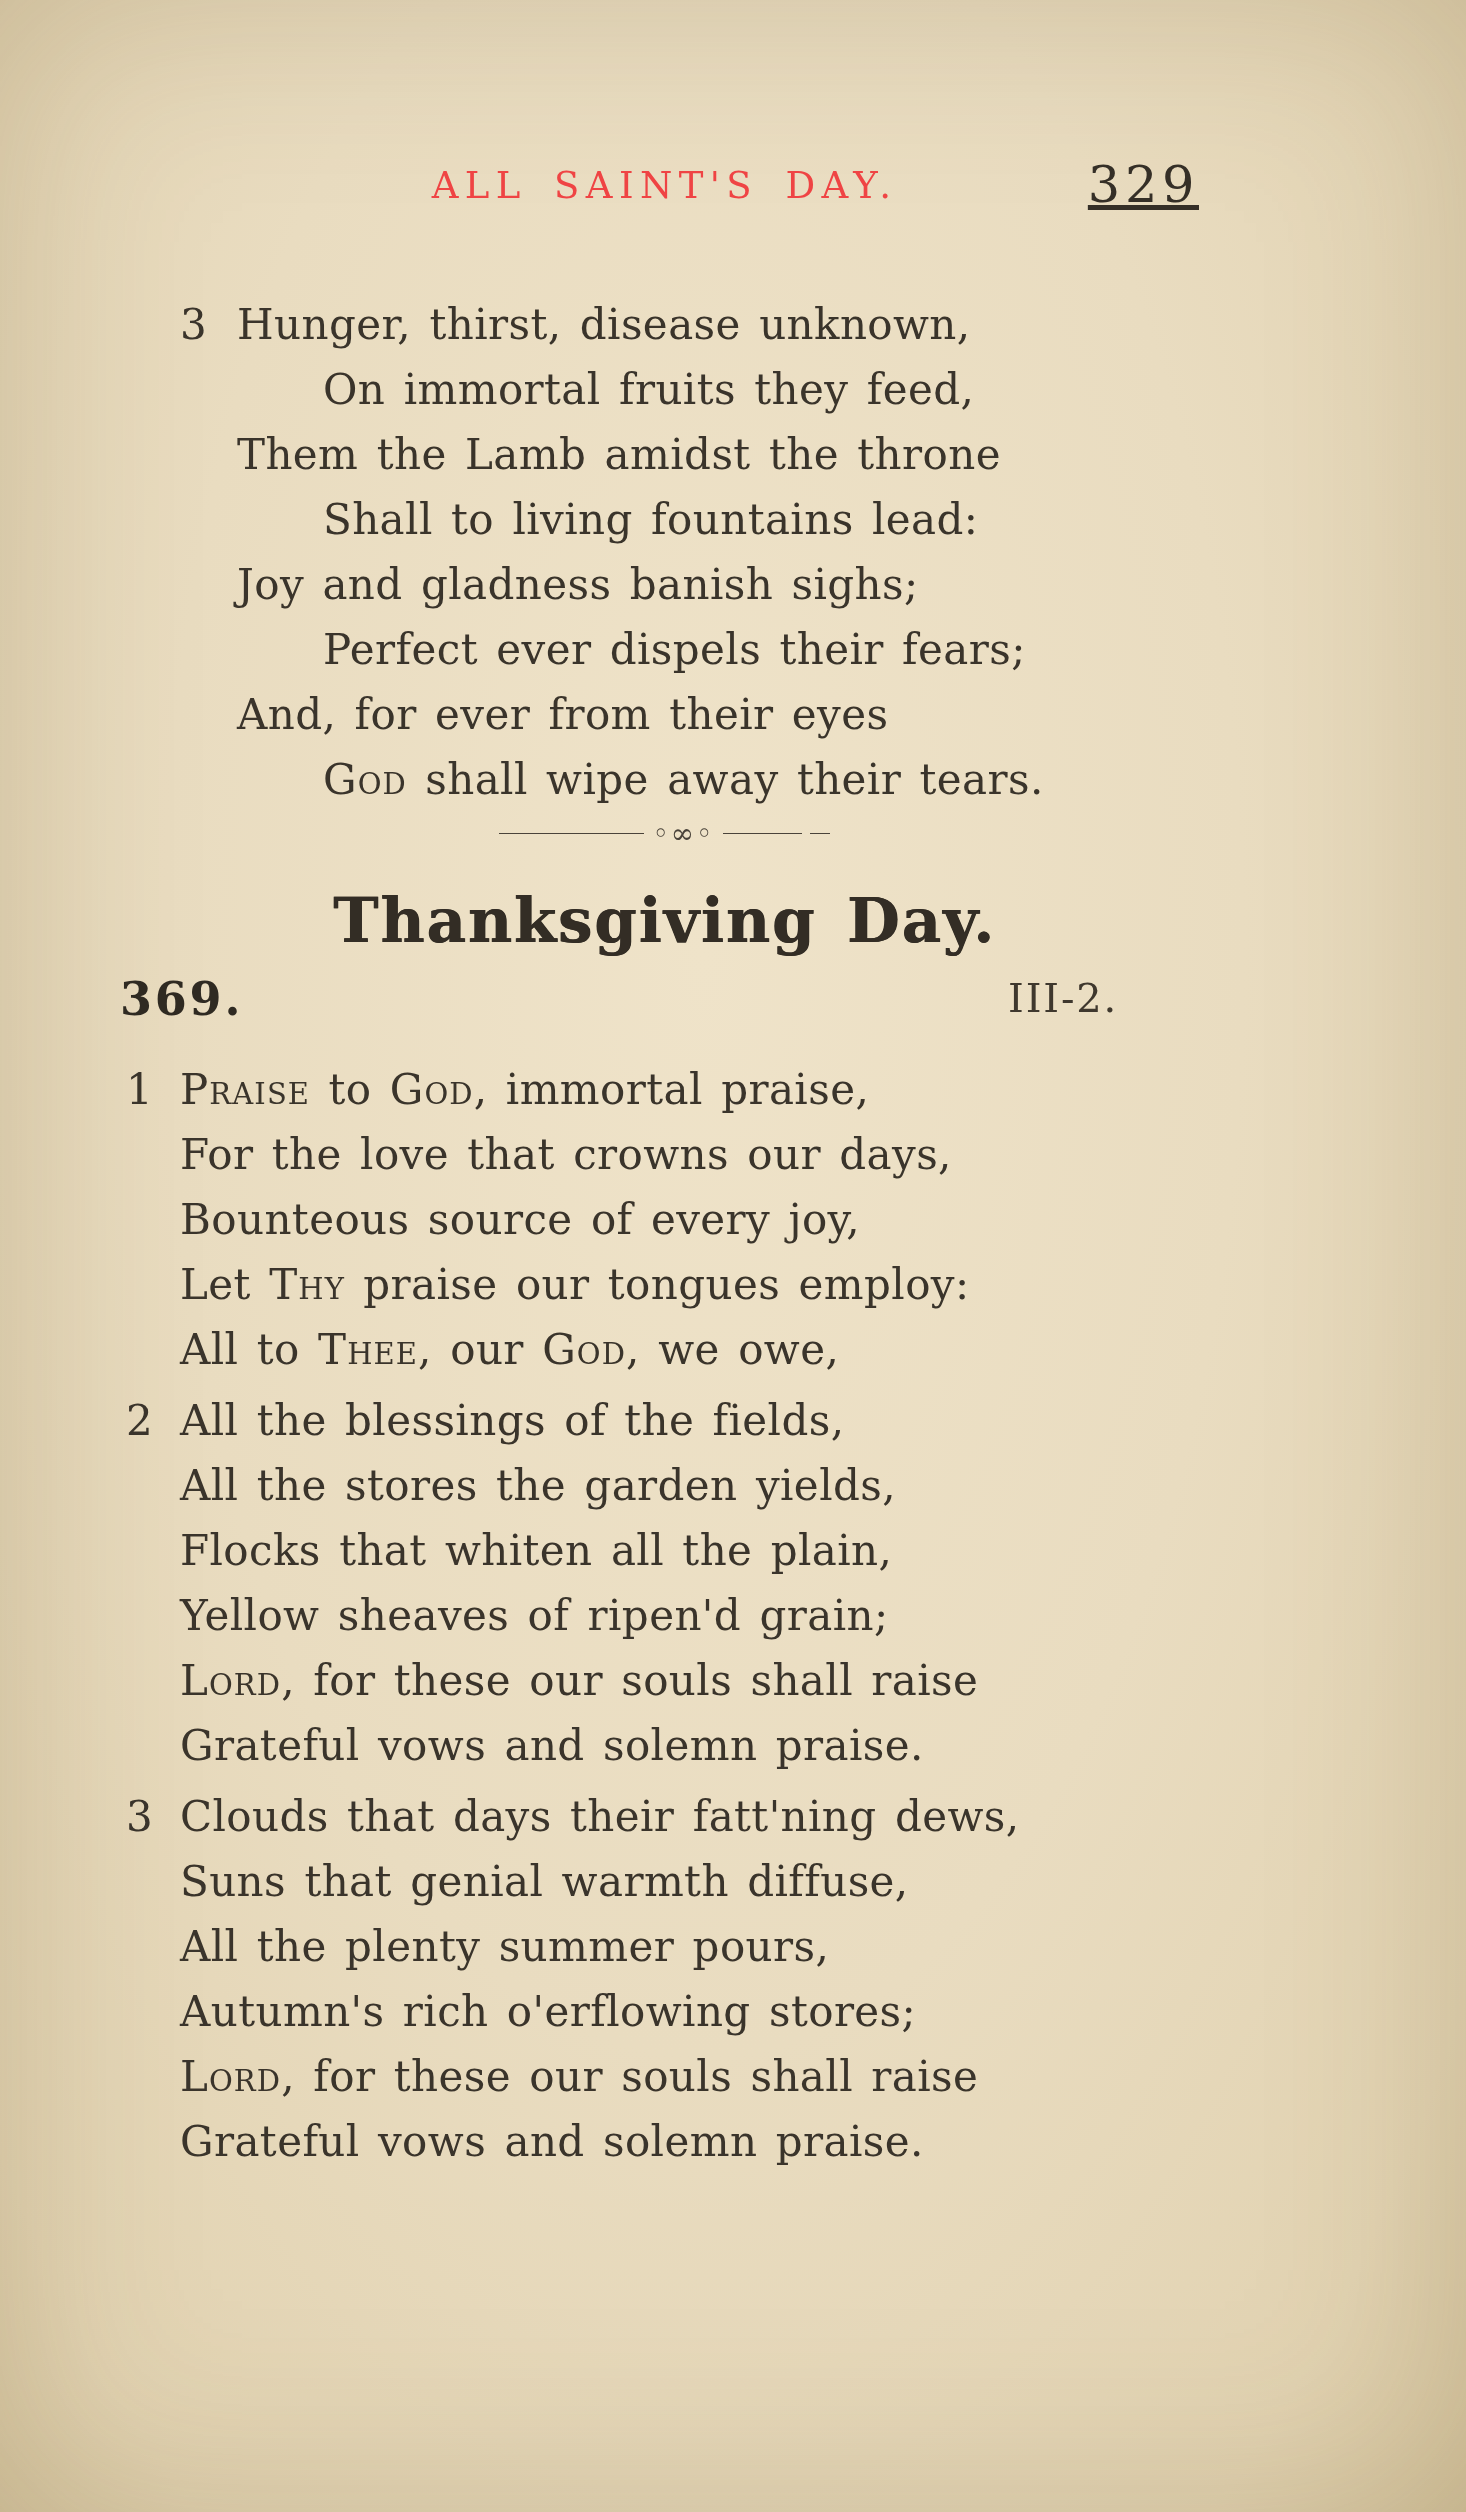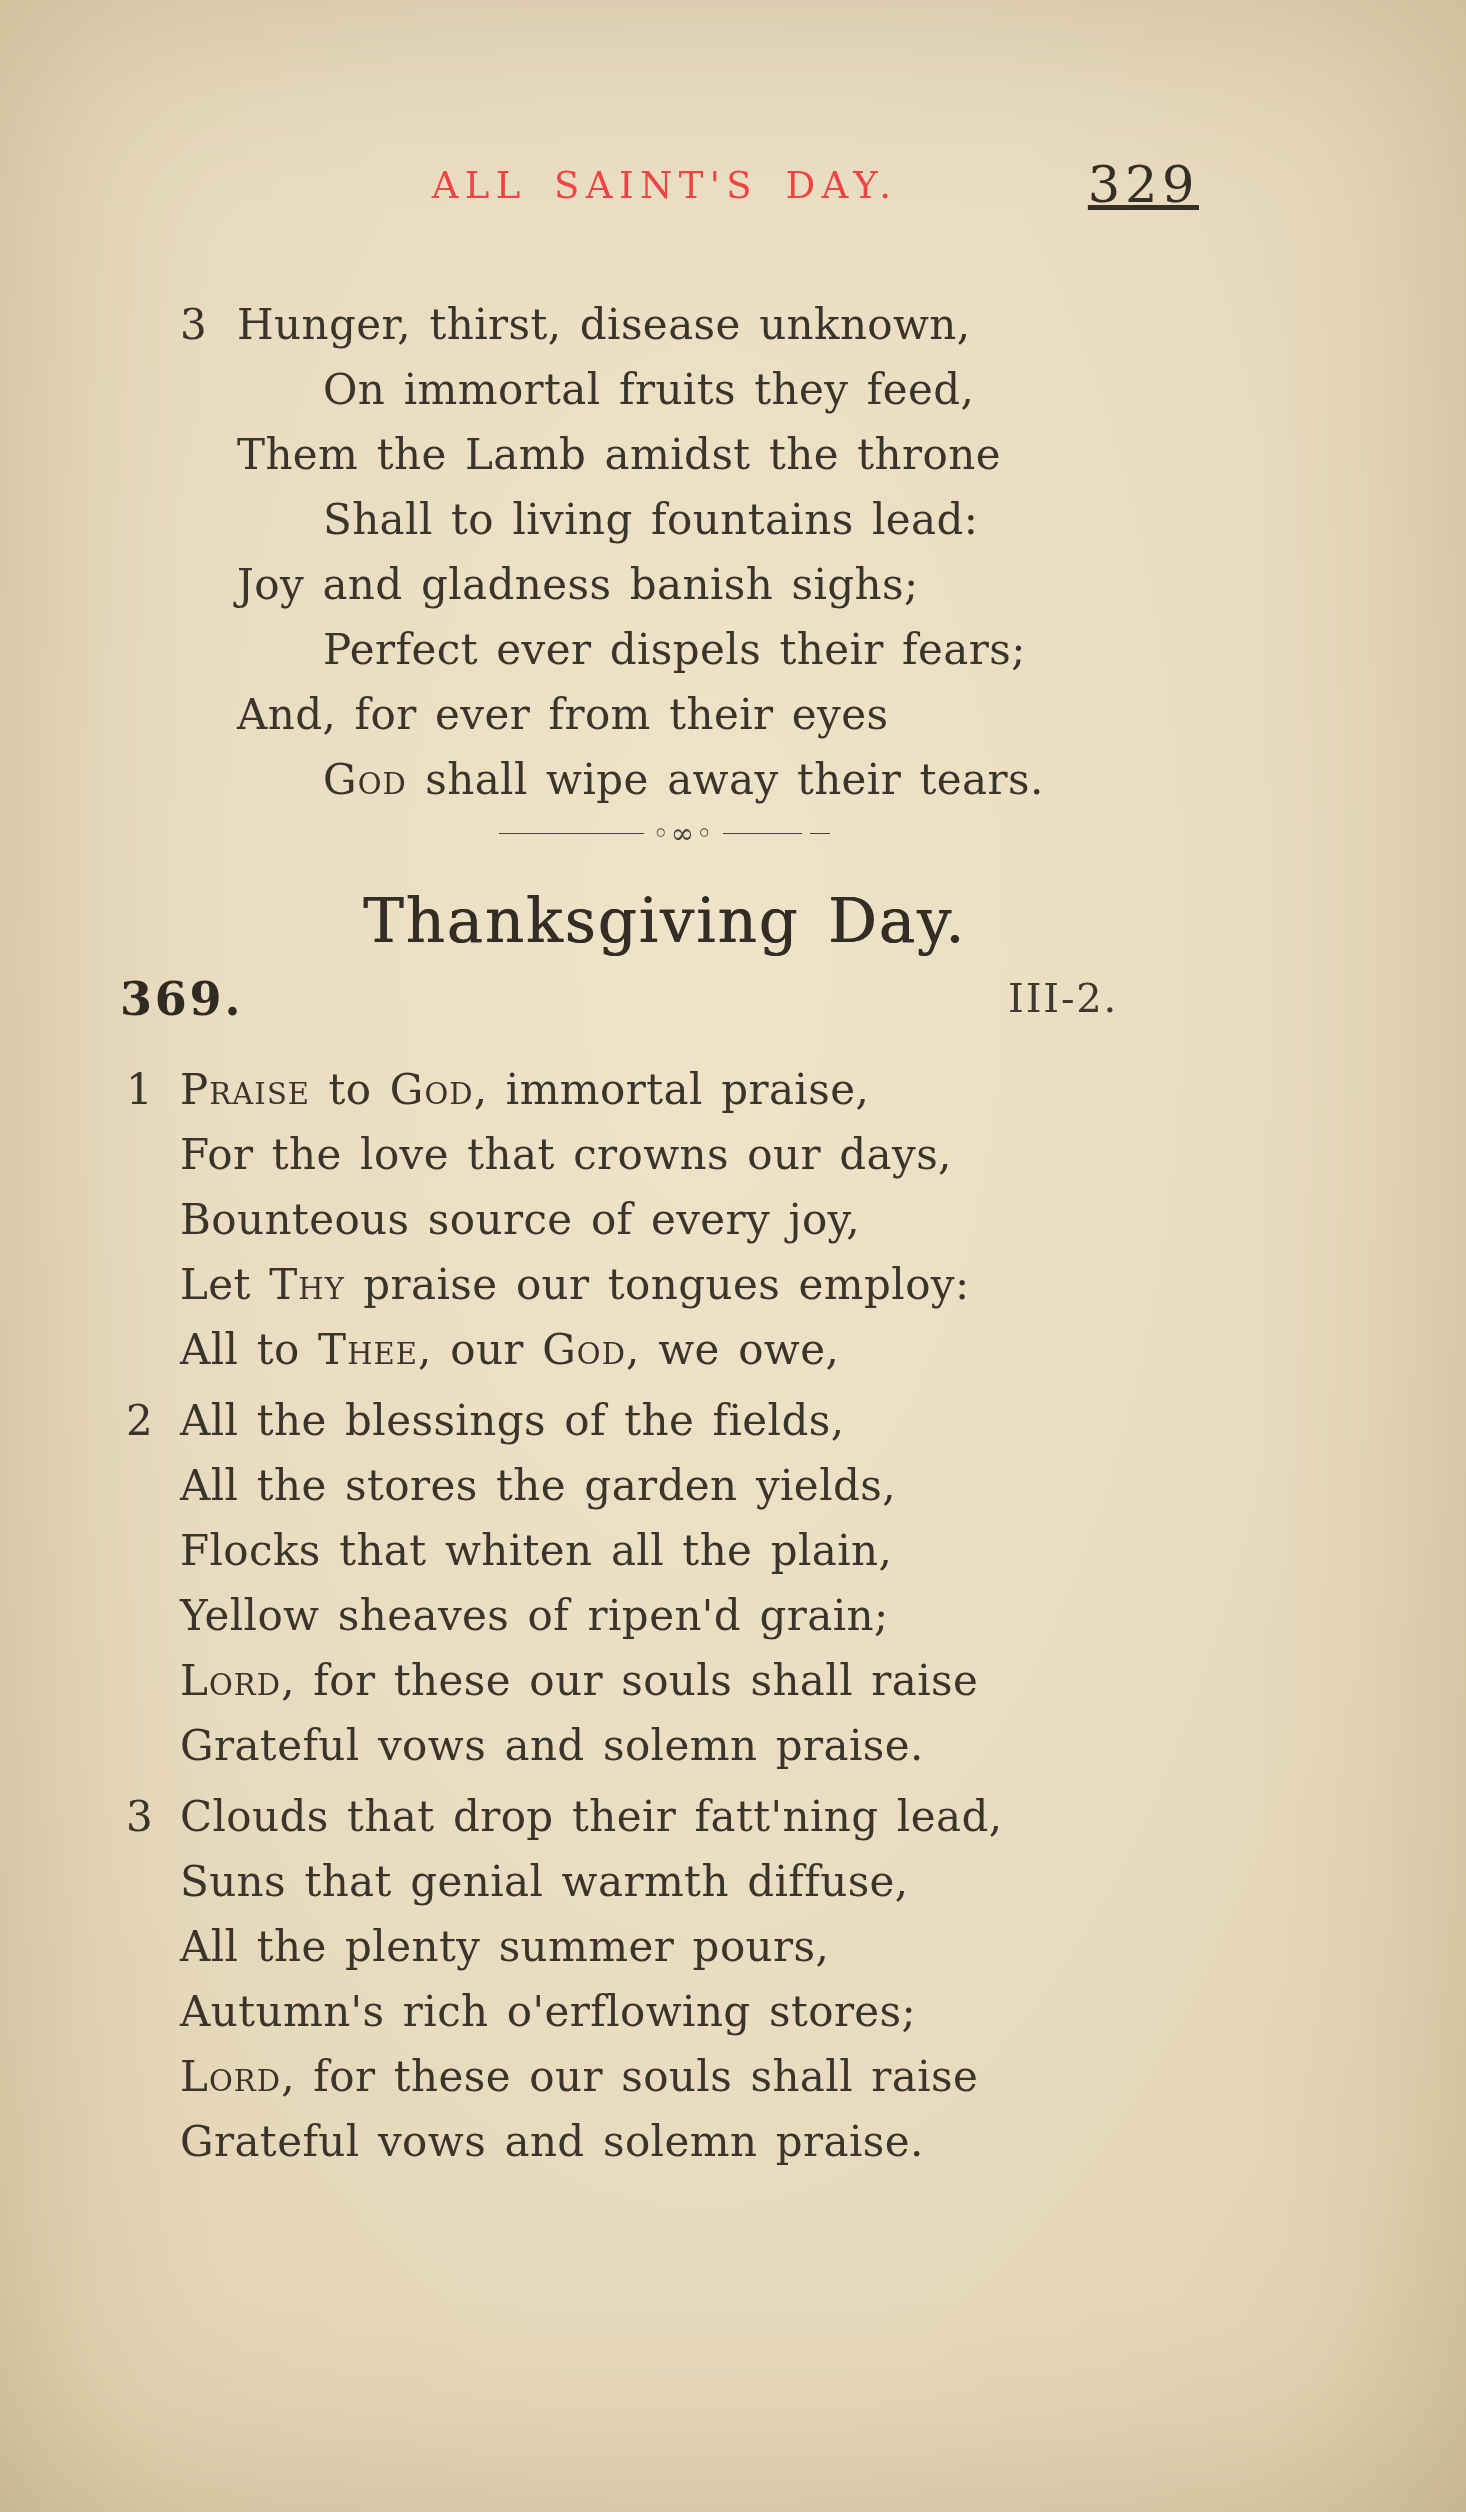--- a/index.html
+++ b/index.html
@@ -54,21 +54,21 @@
   }
   .divider .rule { border-top: 1.8px solid #4a433a; height: 0; }
   .divider .rule.long { width: 145px; }
   .divider .rule.short { width: 79px; }
   .divider .rule.tiny { width: 20px; }
   .divider .orn { font-size: 28px; line-height: 13px; letter-spacing: 1.8px; }
 
   
   .section-title {
     margin: 42px 0 0 69px; width: 1191px; text-align: center;
-    font-size: 61px; line-height: 77px; font-weight: normal;
+    font-size: 61px; line-height: 77px; font-weight: bold;
     letter-spacing: 1.8px; word-spacing: 7.4px; color: #332d25;
     text-shadow: 0.6px 0 0 #332d25;
   }
 
   
   .hymn-meta { position: relative; margin-top: 13px; height: 57px; }
   .hymn-number {
     position: absolute; left: 120px; top: 0;
     font-size: 46px; font-weight: bold; letter-spacing: 2.8px; color: #2f2a22;
   }
@@ -136,21 +136,21 @@
           <span class="verse-number">2</span>
           <div class="line">All the blessings of the fields,</div>
           <div class="line">All the stores the garden yields,</div>
           <div class="line">Flocks that whiten all the plain,</div>
           <div class="line">Yellow sheaves of ripen'd grain;</div>
           <div class="line"><span class="sc">Lord</span>, for these our souls shall raise</div>
           <div class="line">Grateful vows and solemn praise.</div>
         </div>
         <div class="verse">
           <span class="verse-number">3</span>
-          <div class="line">Clouds that drop their fatt'ning lead,</div>
+          <div class="line">Clouds that days their fatt'ning dews,</div>
           <div class="line">Suns that genial warmth diffuse,</div>
           <div class="line">All the plenty summer pours,</div>
           <div class="line">Autumn's rich o'erflowing stores;</div>
           <div class="line"><span class="sc">Lord</span>, for these our souls shall raise</div>
           <div class="line">Grateful vows and solemn praise.</div>
         </div>
       </div>
 
   </div>
 </div>

